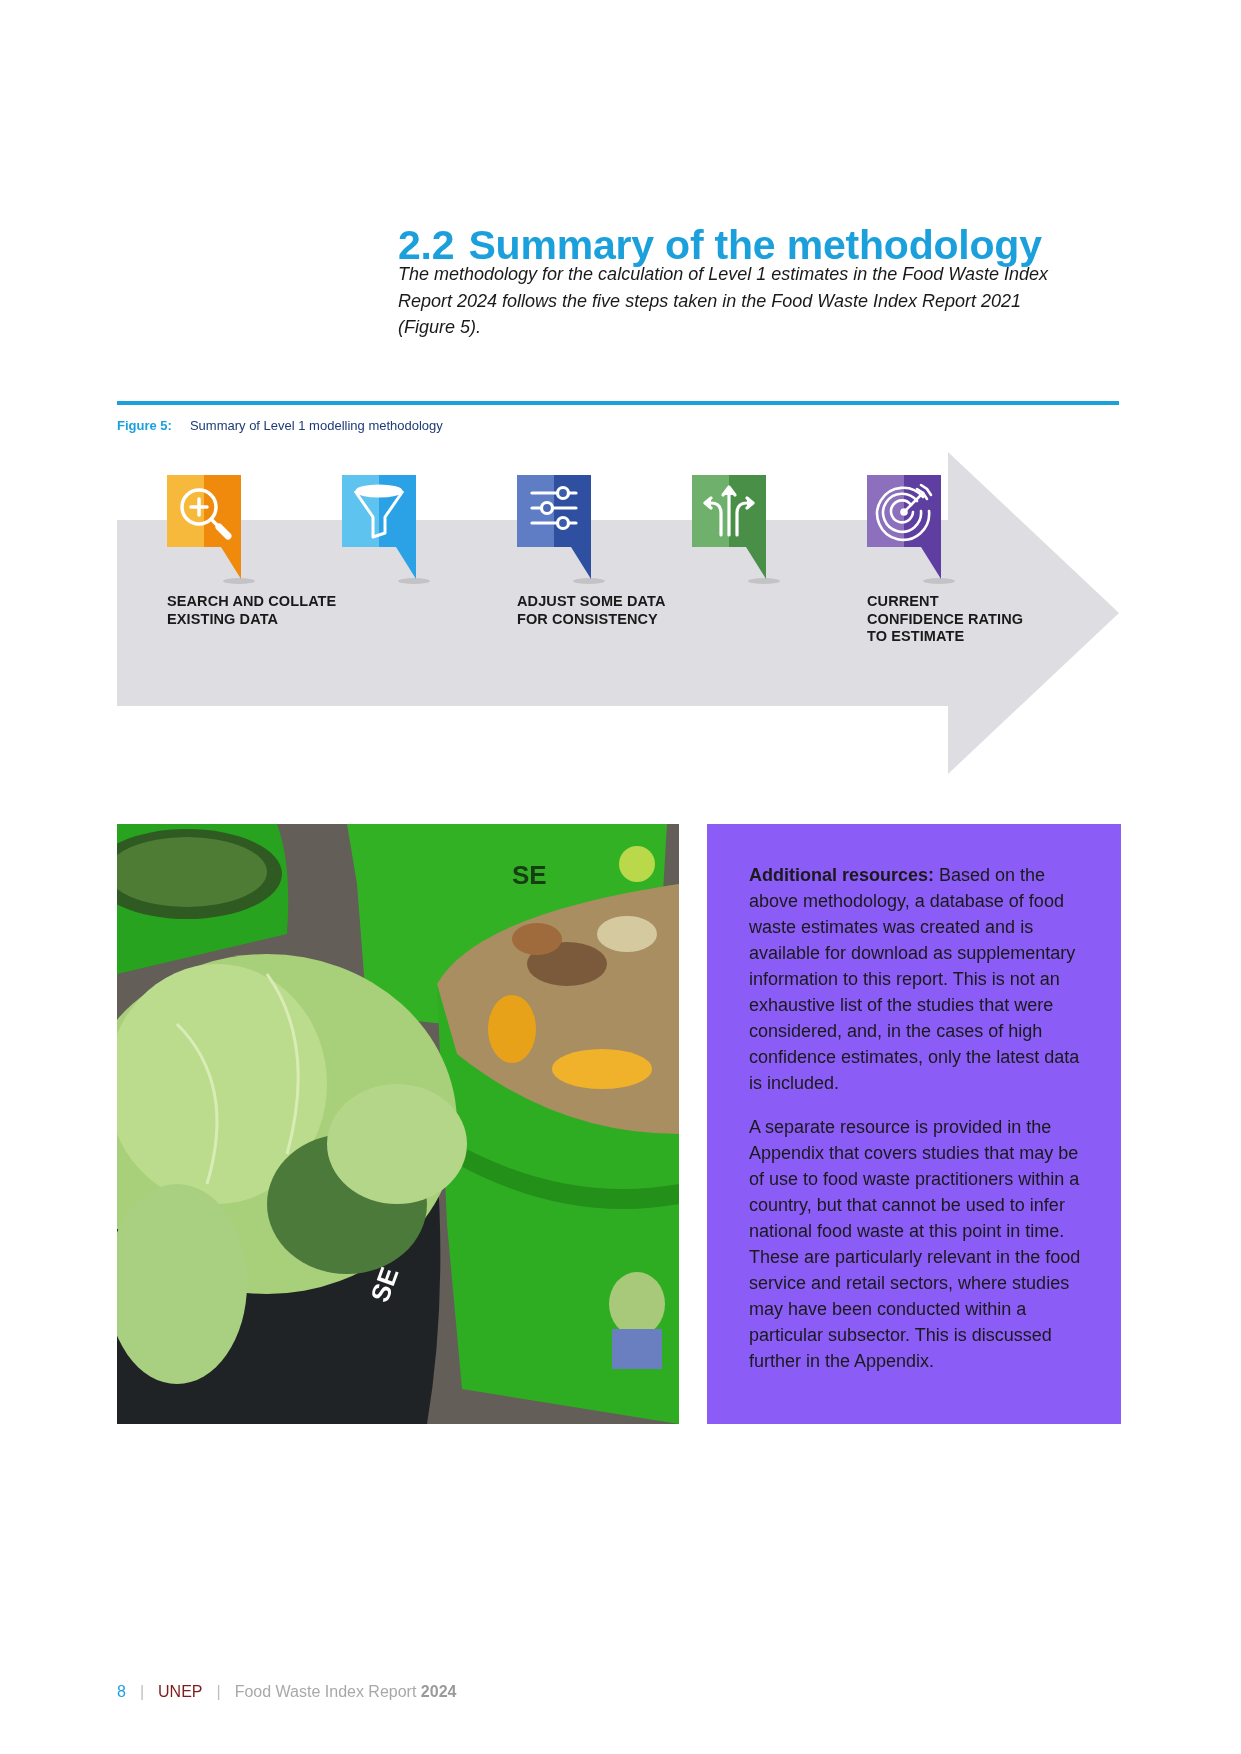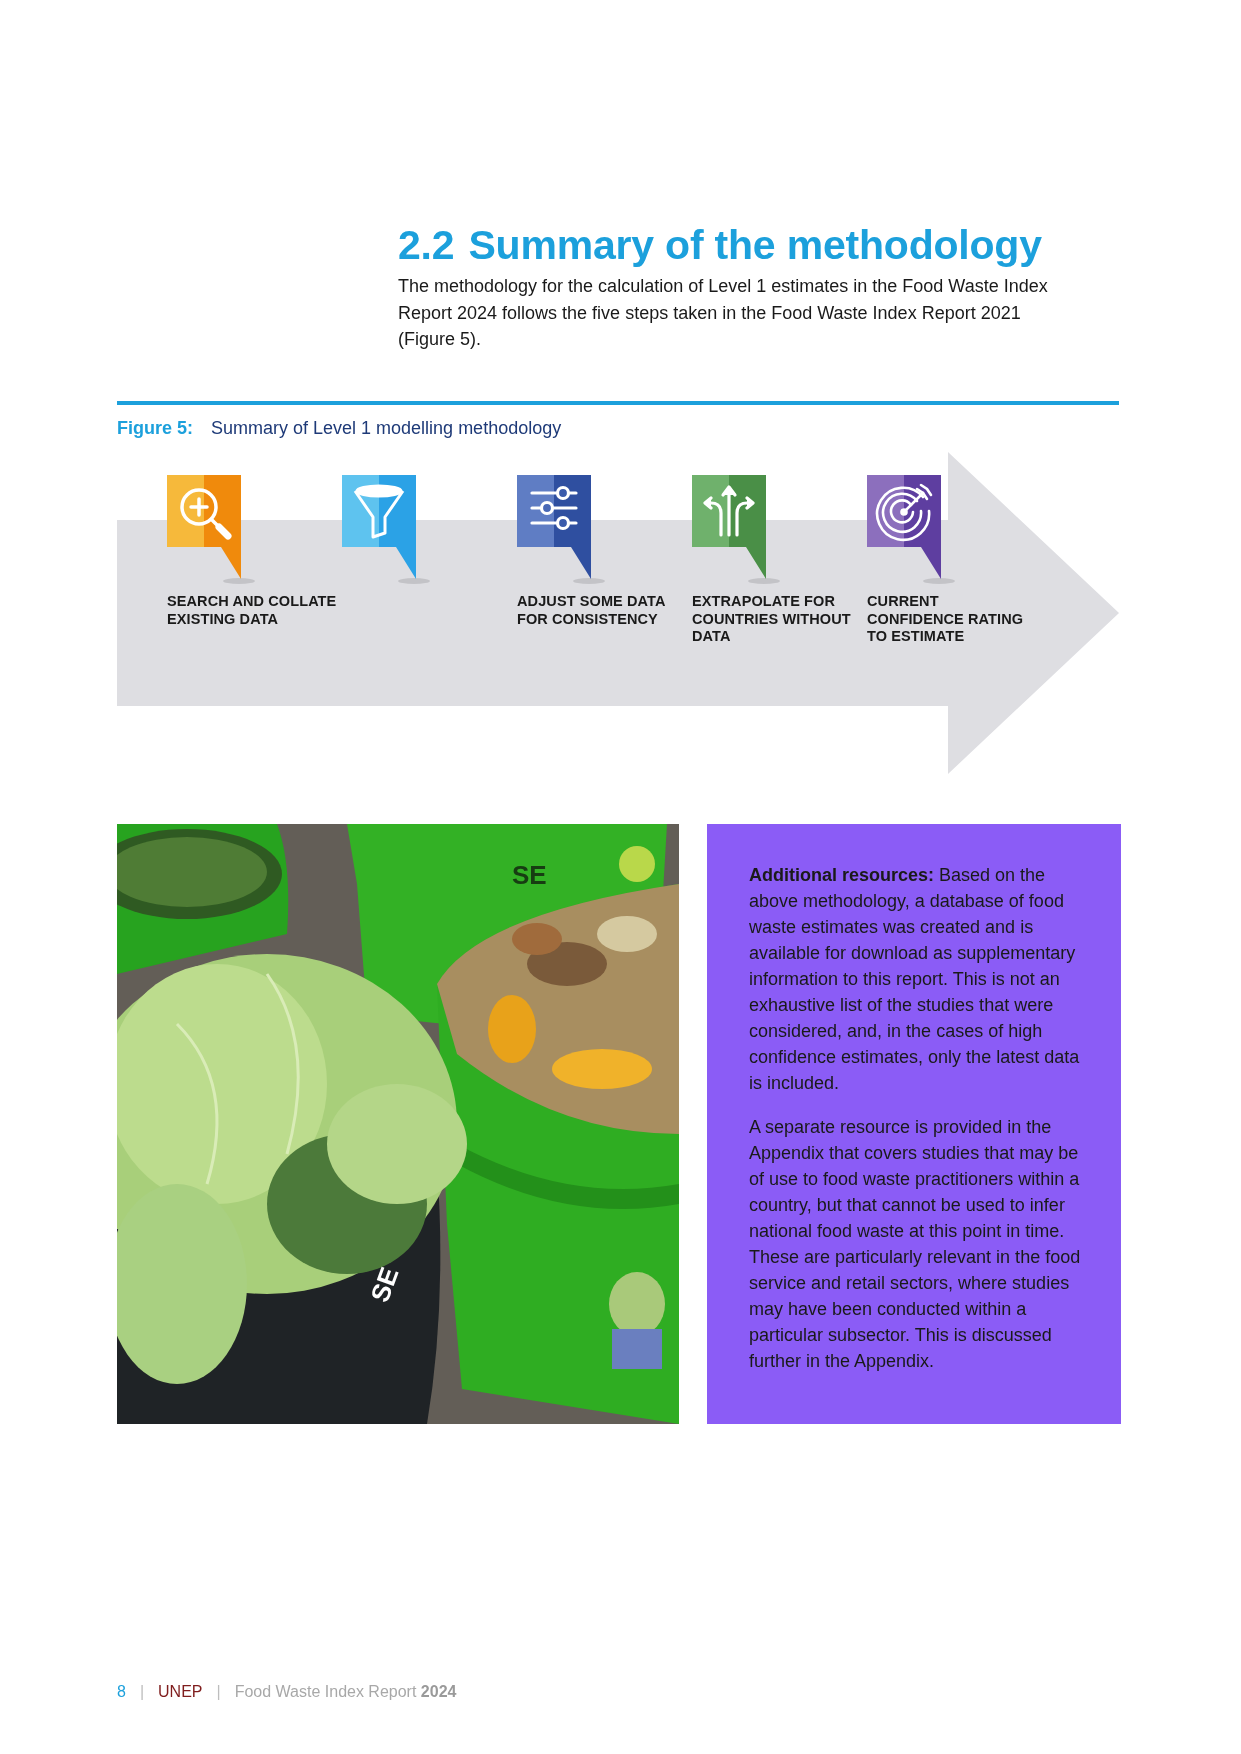--- a/index.html
+++ b/index.html
@@ -3,25 +3,25 @@
 <meta charset="utf-8">
 <style>
   html, body { margin:0; padding:0; background:#ffffff; }
   body { width:1241px; height:1754px; position:relative; overflow:hidden;
          font-family:"Liberation Sans", sans-serif; color:#1a1a1a; }
 
   .section-title { position:absolute; left:398px; top:222px; margin:0;
     font-family:"Liberation Sans", sans-serif; font-weight:bold;
     font-size:41px; color:#1ca0dc; letter-spacing:-0.2px; white-space:nowrap; }
   .section-title .num { margin-right:14px; }
-  .intro { position:absolute; left:398px; top:273px; width:680px; margin:0;
-    font-size:18px; line-height:26.5px; color:#1a1a1a; }
+  .intro { position:absolute; left:398px; top:261px; width:680px; margin:0;
+    font-size:18px; line-height:26.5px; color:#1a1a1a;font-style:italic; }
 
   .fig-rule { position:absolute; left:117px; top:401px; width:1002px; height:4px; background:#1ca0dc; }
-  .fig-caption { position:absolute; left:117px; top:418px; font-size:18px; white-space:nowrap; }
+  .fig-caption { position:absolute; left:117px; top:418px; font-size:13px; white-space:nowrap; }
   .fig-caption .lbl { color:#1ca0dc; font-weight:bold; margin-right:18px; }
   .fig-caption .txt { color:#1e3a78; }
 
   .arrow { position:absolute; left:117px; top:452px; width:1002px; height:322px; }
 
   .step { position:absolute; top:475px; width:170px;margin-left:20px; }
   .pin { position:relative; width:74px; height:108px; }
   .pin svg { display:block; }
   .step-label { margin-top:10px; font-weight:bold; font-size:14.5px; line-height:17.5px;
     color:#1a1a1a; letter-spacing:0.1px; }
@@ -114,21 +114,20 @@
       <g fill="none" stroke="#fff" stroke-width="3.2" stroke-linecap="round" stroke-linejoin="round">
         <line x1="37" y1="60" x2="37" y2="14"></line>
         <polyline points="31,20 37,12 43,20" fill="#fff"></polyline>
         <path d="M29,60 L29,38 Q29,28 19,28 L14,28"></path>
         <polyline points="19,23 13,28 19,33" fill="#fff"></polyline>
         <path d="M45,60 L45,38 Q45,28 55,28 L60,28"></path>
         <polyline points="55,23 61,28 55,33" fill="#fff"></polyline>
       </g>
     </svg>
   </div>
-  <div class="step-label">EXTRAPOLATE FOR COUNTRIES WITHOUT DATA</div>
 </div>
 
 <div class="step" style="left:847px;">
   <div class="pin">
     <svg width="90" height="112" viewBox="0 0 90 112">
       <ellipse cx="72" cy="106" rx="16" ry="3" fill="#b8b8bc" opacity="0.7"></ellipse>
       <polygon points="0,0 37,0 37,72 0,72" fill="#8c6fbd"></polygon>
       <polygon points="37,0 74,0 74,104 54,72 37,72" fill="#5e3ea0"></polygon>
       <g fill="none" stroke="#fff" stroke-width="2.6" stroke-linecap="round">
         <path d="M56,22 A26,26 0 1 0 62,36"></path>

